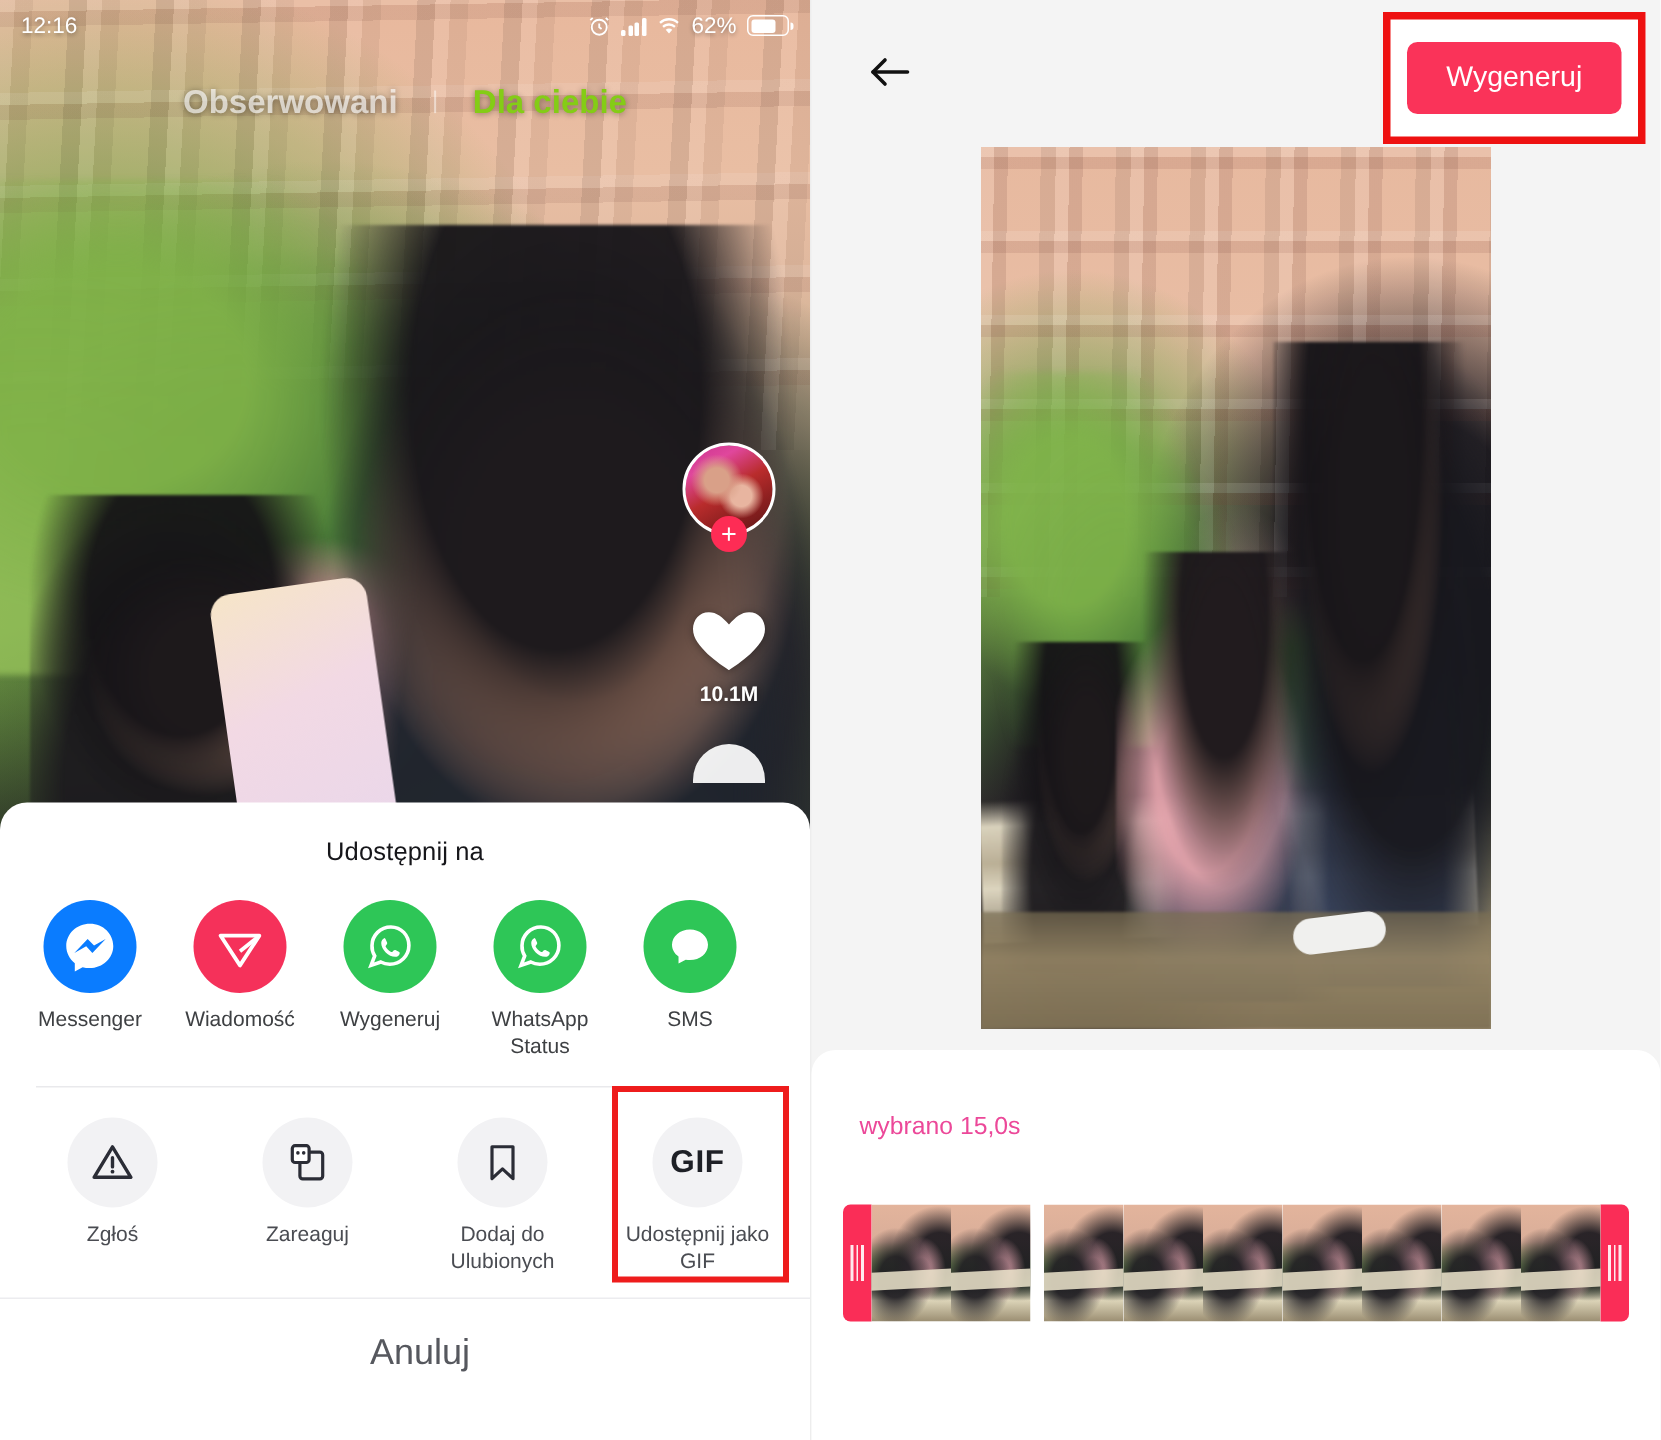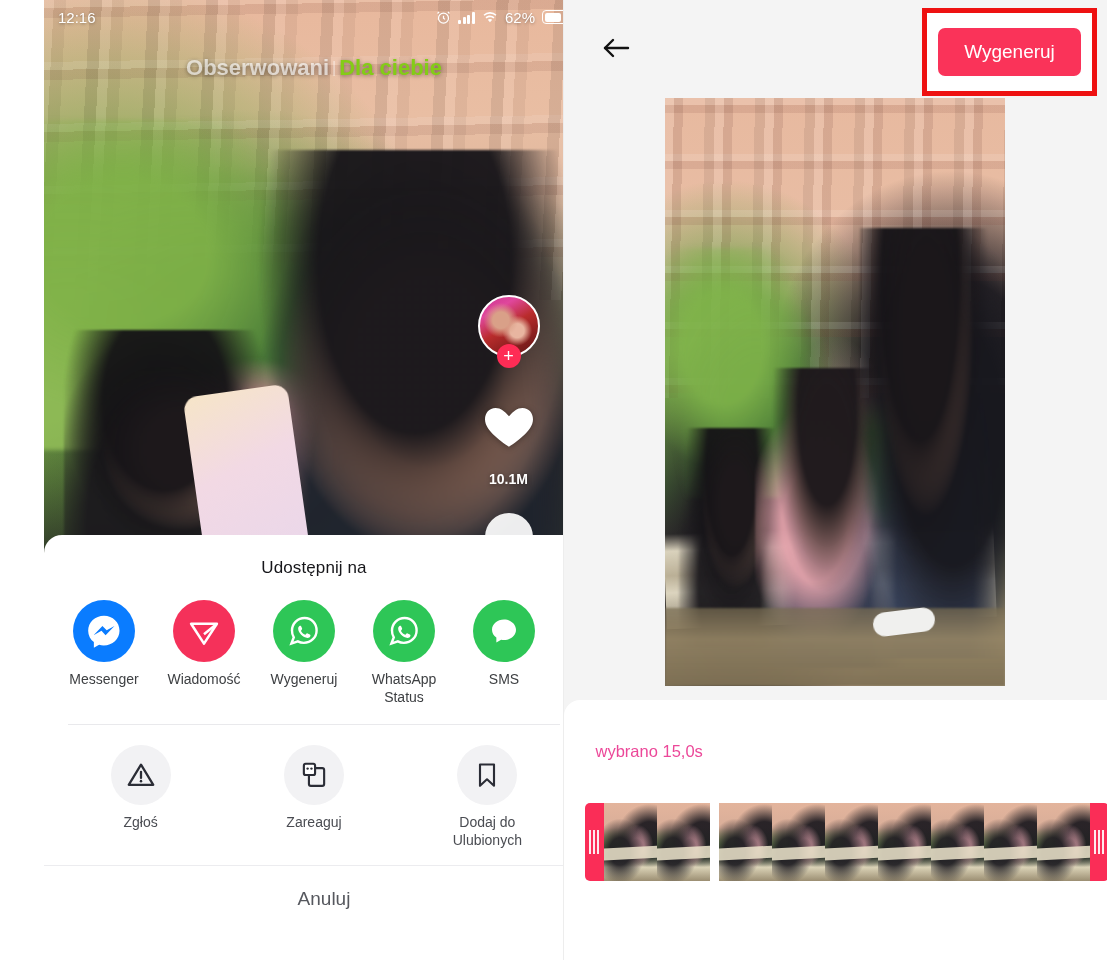--- a/index.html
+++ b/index.html
@@ -2,21 +2,21 @@
 <html><head>
 <meta charset="utf-8">
 <style>
   * { box-sizing: border-box; margin: 0; padding: 0; }
   html, body {
     width: 1107px; height: 960px;
     font-family: "Liberation Sans", sans-serif;
     background: #ffffff;
     overflow: hidden;
   }
-  .screen { position: relative; width: 1107px; height: 960px; display: flex; padding-left: 44px; }
+  .screen { position: relative; width: 1107px; height: 960px; display: flex; }
 
   
   .left-panel {
     position: relative;
     width: 540px; height: 960px;
     overflow: hidden;
     background: #2a2f38;
   }
   .video-bg {
     position: absolute; inset: 0;
@@ -107,21 +107,21 @@
     background: #fff; border-radius: 2px; display: block;
   }
   .sig { display: flex; align-items: flex-end; gap: 1.6px; height: 13px; }
   .sig span { width: 3px; background: #fff; border-radius: 1px; }
   .sig span:nth-child(1){height:4px}.sig span:nth-child(2){height:6.5px}
   .sig span:nth-child(3){height:9px}.sig span:nth-child(4){height:12px}
 
   
   .top-tabs {
     position: absolute; left: 0; top: 55px; width: 540px;
-    display: flex; justify-content: center; align-items: center; gap: 3px;
+    display: flex; justify-content: center; align-items: center; gap: 23px;
     z-index: 6;
   }
   .tab { font-size: 22px; font-weight: bold; text-shadow: 0 1px 4px rgba(0,0,0,.4); }
   .tab.inactive { color: rgba(255,255,255,.66); }
   .tab.active { color: #84cc16; }
   .tab-sep { color: rgba(255,255,255,.5); font-size: 16px; }
 
   
   .rail { position: absolute; right: 16px; top: 295px; width: 76px; z-index: 6; }
   .avatar-wrap { position: relative; width: 62px; height: 62px; margin: 0 auto; }
@@ -135,21 +135,21 @@
   }
   .follow-plus {
     position: absolute; left: 50%; bottom: -11px; transform: translateX(-50%);
     width: 24px; height: 24px; border-radius: 50%;
     background: #fe2c55; color: #fff;
     display: flex; align-items: center; justify-content: center;
     font-size: 18px; line-height: 1; font-weight: 300;
   }
   .rail-item { margin-top: 42px; text-align: center; }
   .rail-count {
-    color: #fff; font-size: 14px; font-weight: bold; margin-top: 18px;
+    color: #fff; font-size: 14px; font-weight: bold; margin-top: 0;
     text-shadow: 0 1px 4px rgba(0,0,0,.45);
   }
   .heart-ico svg { filter: drop-shadow(0 1px 3px rgba(0,0,0,.35)); }
   .rail-partial {
     margin: 26px auto 0; width: 48px; height: 26px;
     border-radius: 24px 24px 0 0; background: rgba(255,255,255,.92);
   }
 
   
   .share-sheet {
@@ -182,21 +182,21 @@
   .action-circle {
     width: 60px; height: 60px; border-radius: 50%; margin: 0 auto 9px;
     background: #f2f2f4;
     display: flex; align-items: center; justify-content: center;
     color: #2b2d36;
   }
   .gif-text { font-size: 21px; font-weight: bold; letter-spacing: .4px; color: #1e2026; }
   .action-label { font-size: 14px; color: #4a4c52; line-height: 1.25; }
   .sheet-divider2 { height: 1px; background: #ececef; margin: 16px 0 0 0; }
   .cancel {
-    text-align: center; font-size: 19px; color: #56585e; padding-top: 22px; margin-left: 20px;
+    text-align: center; font-size: 24px; color: #56585e; padding-top: 22px; margin-left: 20px;
   }
   .hl-box {
     position: absolute; border: 4px solid #ee1c1c; background: #ffffff;
     z-index: 3; pointer-events: none;
   }
   .hl-inner { position: relative; z-index: 4; }
 
   
   .right-panel {
     position: relative; width: 567px; height: 960px;
@@ -495,20 +495,29 @@
 
         <div class="action-item">
           <div class="action-circle">
             <svg width="30" height="30" viewBox="0 0 24 24" fill="none" stroke="#2b2d36" stroke-width="1.7" stroke-linejoin="round">
               <path d="M6.4 3.6h11.2v17L12 15.4l-5.6 5.2z"></path>
             </svg>
           </div>
           <div class="action-label">Dodaj do Ulubionych</div>
         </div>
 
+        <div class="action-item">
+          <div class="hl-box" style="left:-7px; top:-21px; width:118px; height:131px;"></div>
+          <div class="hl-inner">
+            <div class="action-circle">
+              <span class="gif-text">GIF</span>
+            </div>
+            <div class="action-label">Udostępnij jako GIF</div>
+          </div>
+        </div>
       </div>
 
       <div class="sheet-divider2"></div>
       <div class="cancel">Anuluj</div>
     </div>
   </div>
 
   <div class="right-panel">
     <div class="gif-header">
       <div class="back-arrow">

